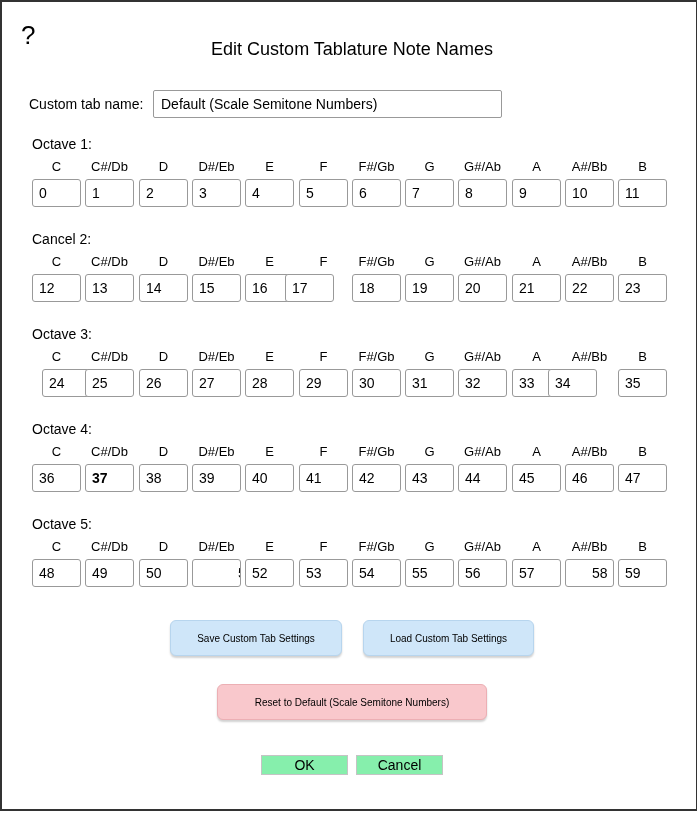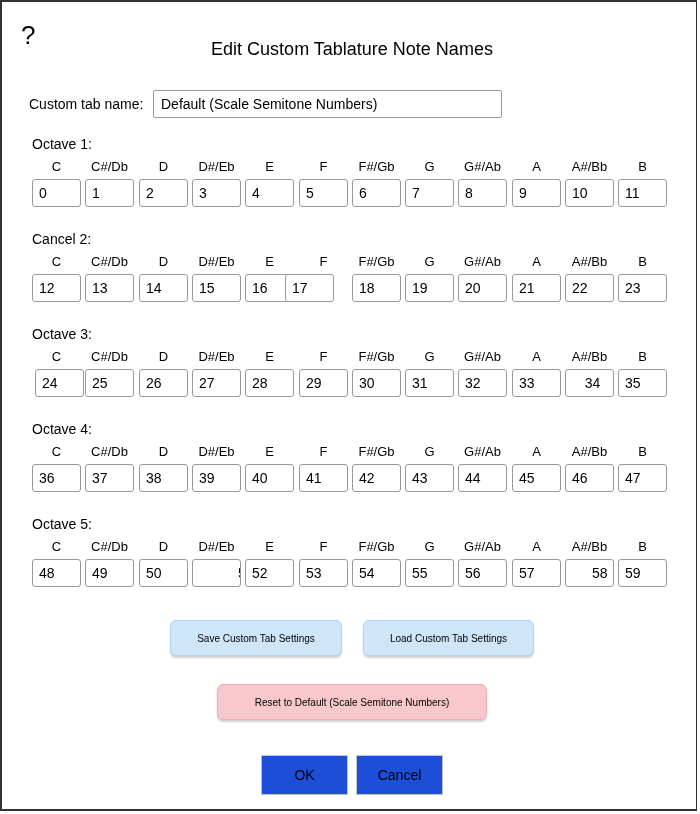--- a/index.html
+++ b/index.html
@@ -69,22 +69,22 @@
     background: #cfe6f9; border: 1px solid #b7d5ee; border-radius: 6px;
     box-shadow: 0 2px 2px rgba(0,0,0,0.18);
     height: 36px; top: 618px;
   }
   .btn-red {
     background: #f9c8cc; border: 1px solid #ecafb4; border-radius: 6px;
     box-shadow: 0 2px 2px rgba(0,0,0,0.18);
     height: 36px; top: 682px; left: 215px; width: 270px;
   }
   .btn-gray {
-    background: #1d4ed8; border: 1px solid #c4c4c4; border-radius: 0;
-    height: 40px; top: 753px; font-size: 14px;
+    background: #86efac; border: 1px solid #c4c4c4; border-radius: 0;
+    height: 20px; top: 753px; font-size: 14px;
   }
 </style>
 </head>
 <body>
 
 <div class="dialog">
   <div class="help">?</div>
   <div class="title">Edit Custom Tablature Note Names</div>
 
   <label class="name-label">Custom tab name:</label>
@@ -141,50 +141,50 @@
         <div class="note-label" style="left: 510px;">A</div>
         <input type="text" class="note-input" value="21" style="left: 510px;">
         <div class="note-label" style="left: 563px;">A#/Bb</div>
         <input type="text" class="note-input" value="22" style="left: 563px;">
         <div class="note-label" style="left: 616px;">B</div>
         <input type="text" class="note-input" value="23" style="left: 616px;">
       </div>
       <div class="octave" style="top: 324px;">
         <div class="octave-label">Octave 3:</div>
         <div class="note-label" style="left: 30px;">C</div>
-        <input type="text" class="note-input" value="24" style="left: 33px;">
+        <input type="text" class="note-input" value="24" style="left: 40px;">
         <div class="note-label" style="left: 83px;">C#/Db</div>
         <input type="text" class="note-input" value="25" style="left: 83px;">
         <div class="note-label" style="left: 137px;">D</div>
         <input type="text" class="note-input" value="26" style="left: 137px;">
         <div class="note-label" style="left: 190px;">D#/Eb</div>
         <input type="text" class="note-input" value="27" style="left: 190px;">
         <div class="note-label" style="left: 243px;">E</div>
         <input type="text" class="note-input" value="28" style="left: 243px;">
         <div class="note-label" style="left: 297px;">F</div>
         <input type="text" class="note-input" value="29" style="left: 297px;">
         <div class="note-label" style="left: 350px;">F#/Gb</div>
         <input type="text" class="note-input" value="30" style="left: 350px;">
         <div class="note-label" style="left: 403px;">G</div>
         <input type="text" class="note-input" value="31" style="left: 403px;">
         <div class="note-label" style="left: 456px;">G#/Ab</div>
         <input type="text" class="note-input" value="32" style="left: 456px;">
         <div class="note-label" style="left: 510px;">A</div>
         <input type="text" class="note-input" value="33" style="left: 510px;">
         <div class="note-label" style="left: 563px;">A#/Bb</div>
-        <input type="text" class="note-input" value="34" style="left: 563px; text-align: center;">
+        <input type="text" class="note-input" value="34" style="left: 546px;">
         <div class="note-label" style="left: 616px;">B</div>
         <input type="text" class="note-input" value="35" style="left: 616px;">
       </div>
       <div class="octave" style="top: 419px;">
         <div class="octave-label">Octave 4:</div>
         <div class="note-label" style="left: 30px;">C</div>
         <input type="text" class="note-input" value="36" style="left: 30px;">
         <div class="note-label" style="left: 83px;">C#/Db</div>
-        <input type="text" class="note-input" value="37" style="left: 83px;">
+        <input type="text" class="note-input" value="37" style="left: 83px; font-weight: bold;">
         <div class="note-label" style="left: 137px;">D</div>
         <input type="text" class="note-input" value="38" style="left: 137px;">
         <div class="note-label" style="left: 190px;">D#/Eb</div>
         <input type="text" class="note-input" value="39" style="left: 190px;">
         <div class="note-label" style="left: 243px;">E</div>
         <input type="text" class="note-input" value="40" style="left: 243px;">
         <div class="note-label" style="left: 297px;">F</div>
         <input type="text" class="note-input" value="41" style="left: 297px;">
         <div class="note-label" style="left: 350px;">F#/Gb</div>
         <input type="text" class="note-input" value="42" style="left: 350px;">

